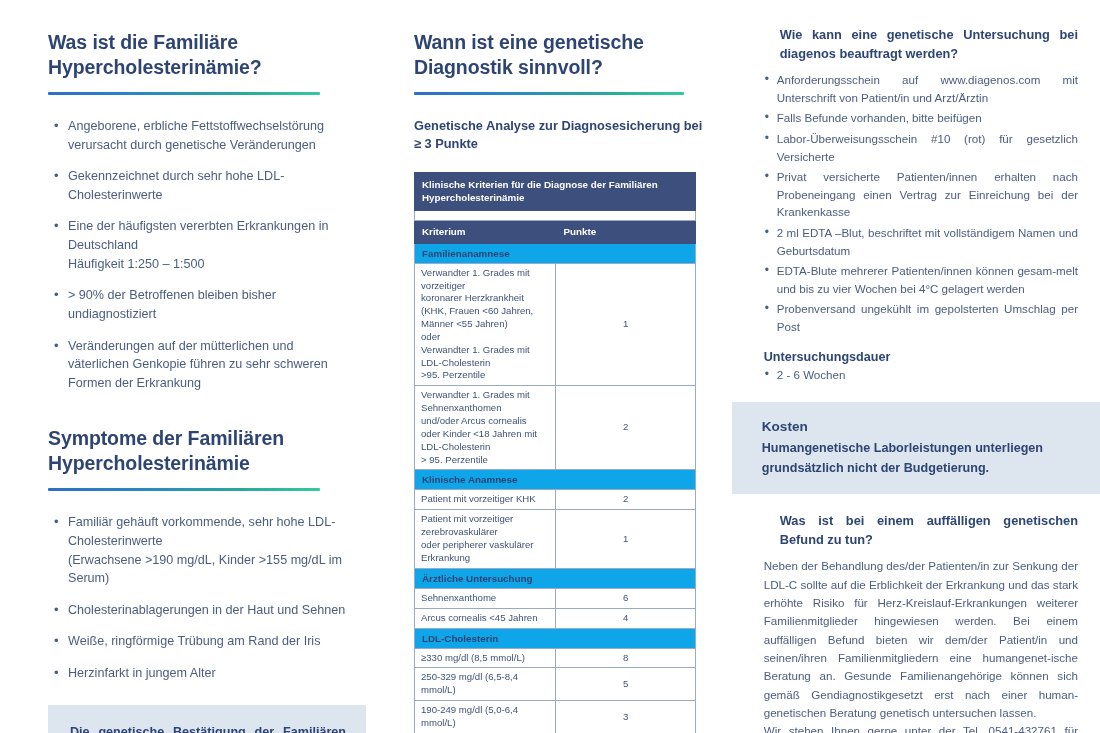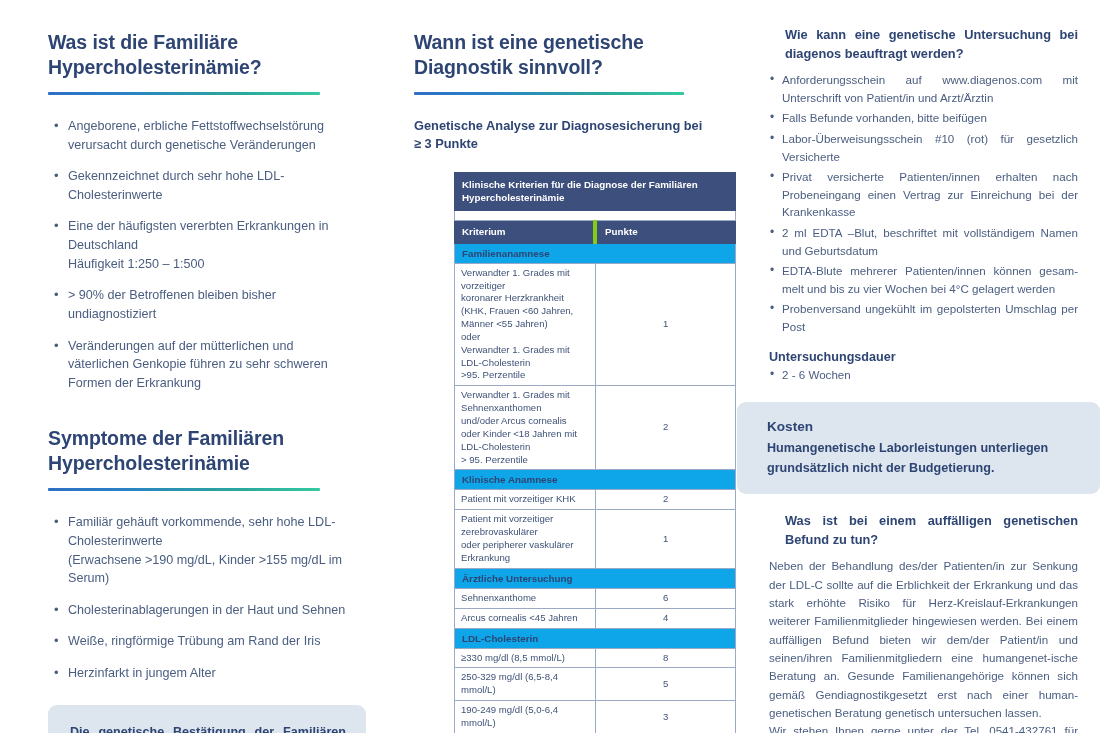--- a/index.html
+++ b/index.html
@@ -73,21 +73,20 @@
     top: -1px;
     color: #4a5d80;
     font-size: 13px;
   }
   ul.bullets > li:last-child { margin-bottom: 0; }
 
   
   .callout {
     background: #dde5ee;
     box-sizing: border-box;
-    border-radius: 9px;
   }
   .callout-1 {
     margin-top: 22px;
     padding: 17px 20px 20px 22px;
     width: 318px;
     font-size: 12.6px;
     line-height: 1.62;
     font-weight: bold;
     color: #2e4574;
     text-align: justify;
@@ -114,21 +113,20 @@
     line-height: 1.45;
     margin: 0 0 18px 0;
   }
 
   table.criteria {
     border-collapse: collapse;
     width: 282px;
     font-size: 9.6px;
     color: #3f5277;
     table-layout: fixed;
-    margin-left: 40px;
   }
   table.criteria td, table.criteria th {
     border: 1px solid #9aaac6;
     padding: 3px 5px 3px 6px;
     vertical-align: middle;
     line-height: 1.34;
     text-align: left;
     font-weight: normal;
   }
   table.criteria tr.tbl-title td {
@@ -148,21 +146,21 @@
   }
   table.criteria tr.tbl-colhead td {
     background: #3d4f7c;
     color: #ffffff;
     font-weight: bold;
     font-size: 9.8px;
     padding: 4px 6px 4px 7px;
     border-color: #3d4f7c;
   }
   table.criteria tr.tbl-colhead td.pts {
-    border-left: 4px solid #84cc16;
+    border-left: 1px solid #84cc16;
     text-align: left;
     padding-left: 8px;
   }
   table.criteria tr.group td {
     background: #0ea5e9;
     font-weight: bold;
     font-size: 9.8px;
     color: #2e4574;
     padding: 3px 6px 3px 7px;
   }

